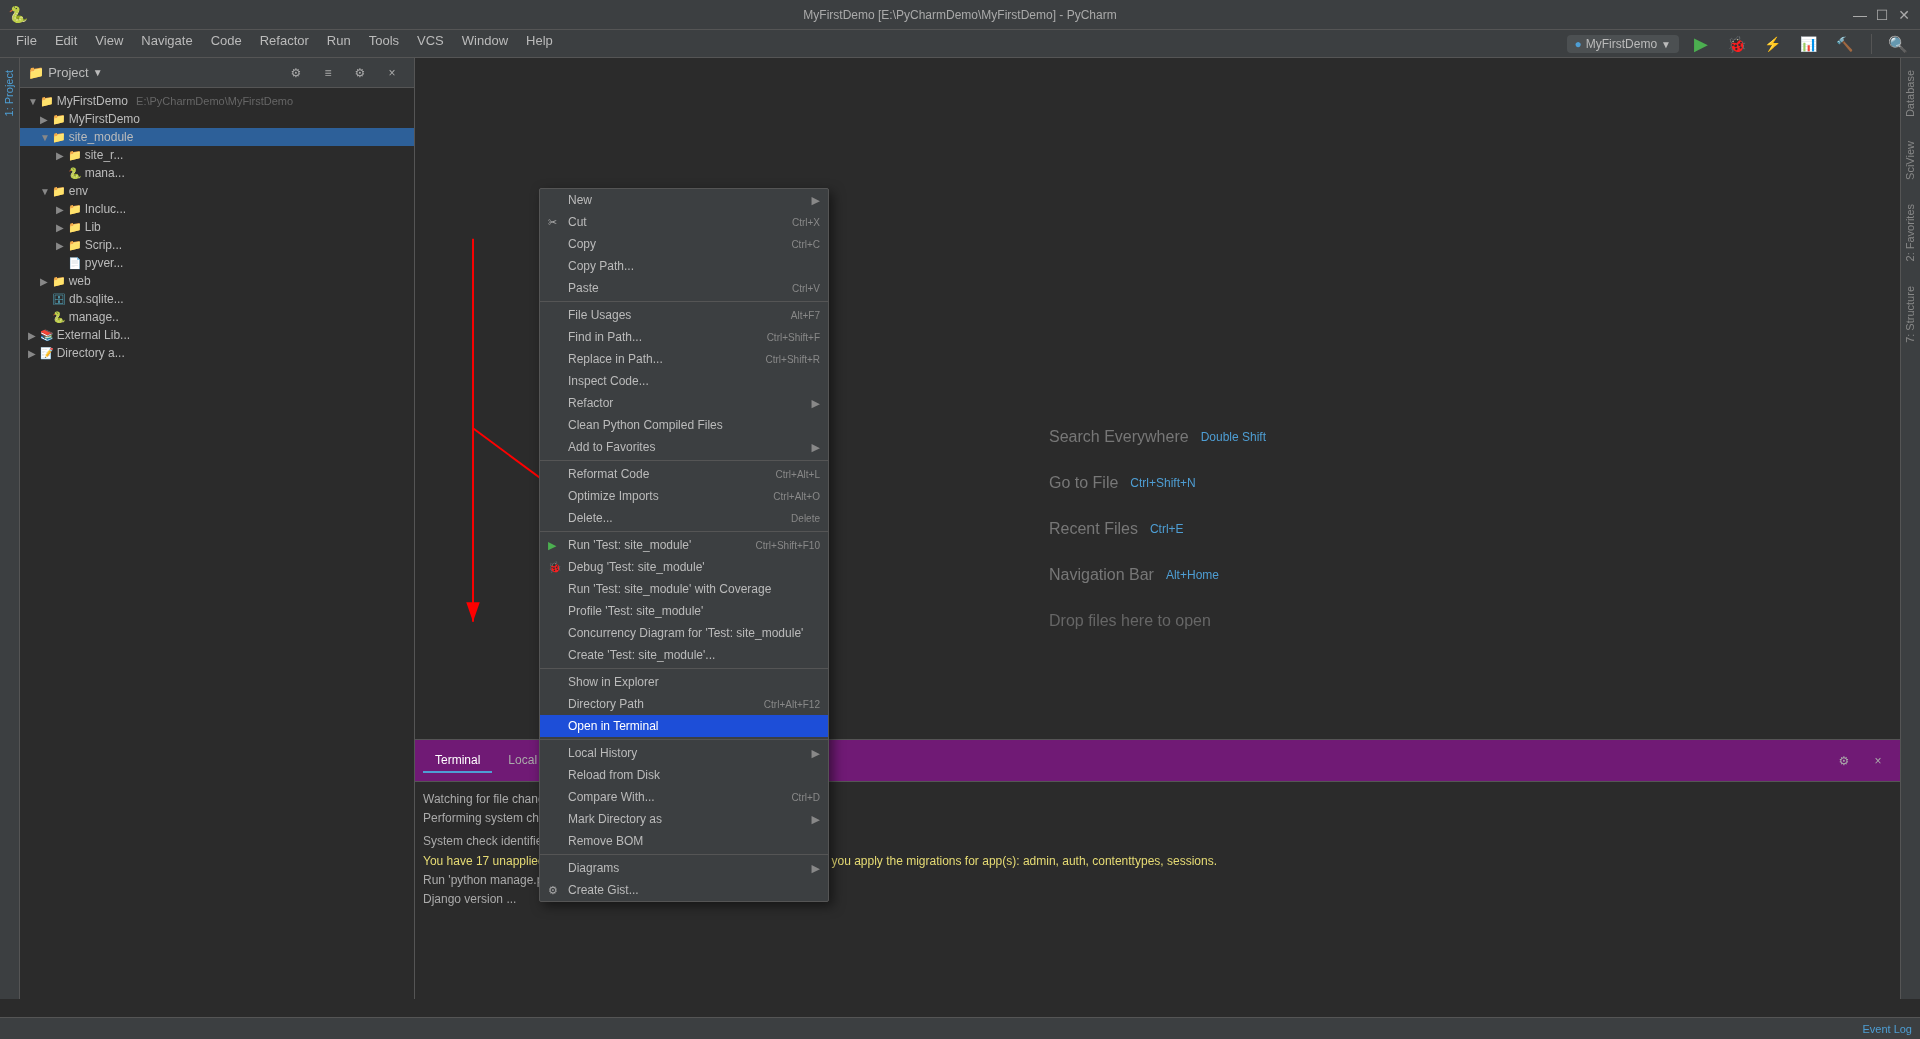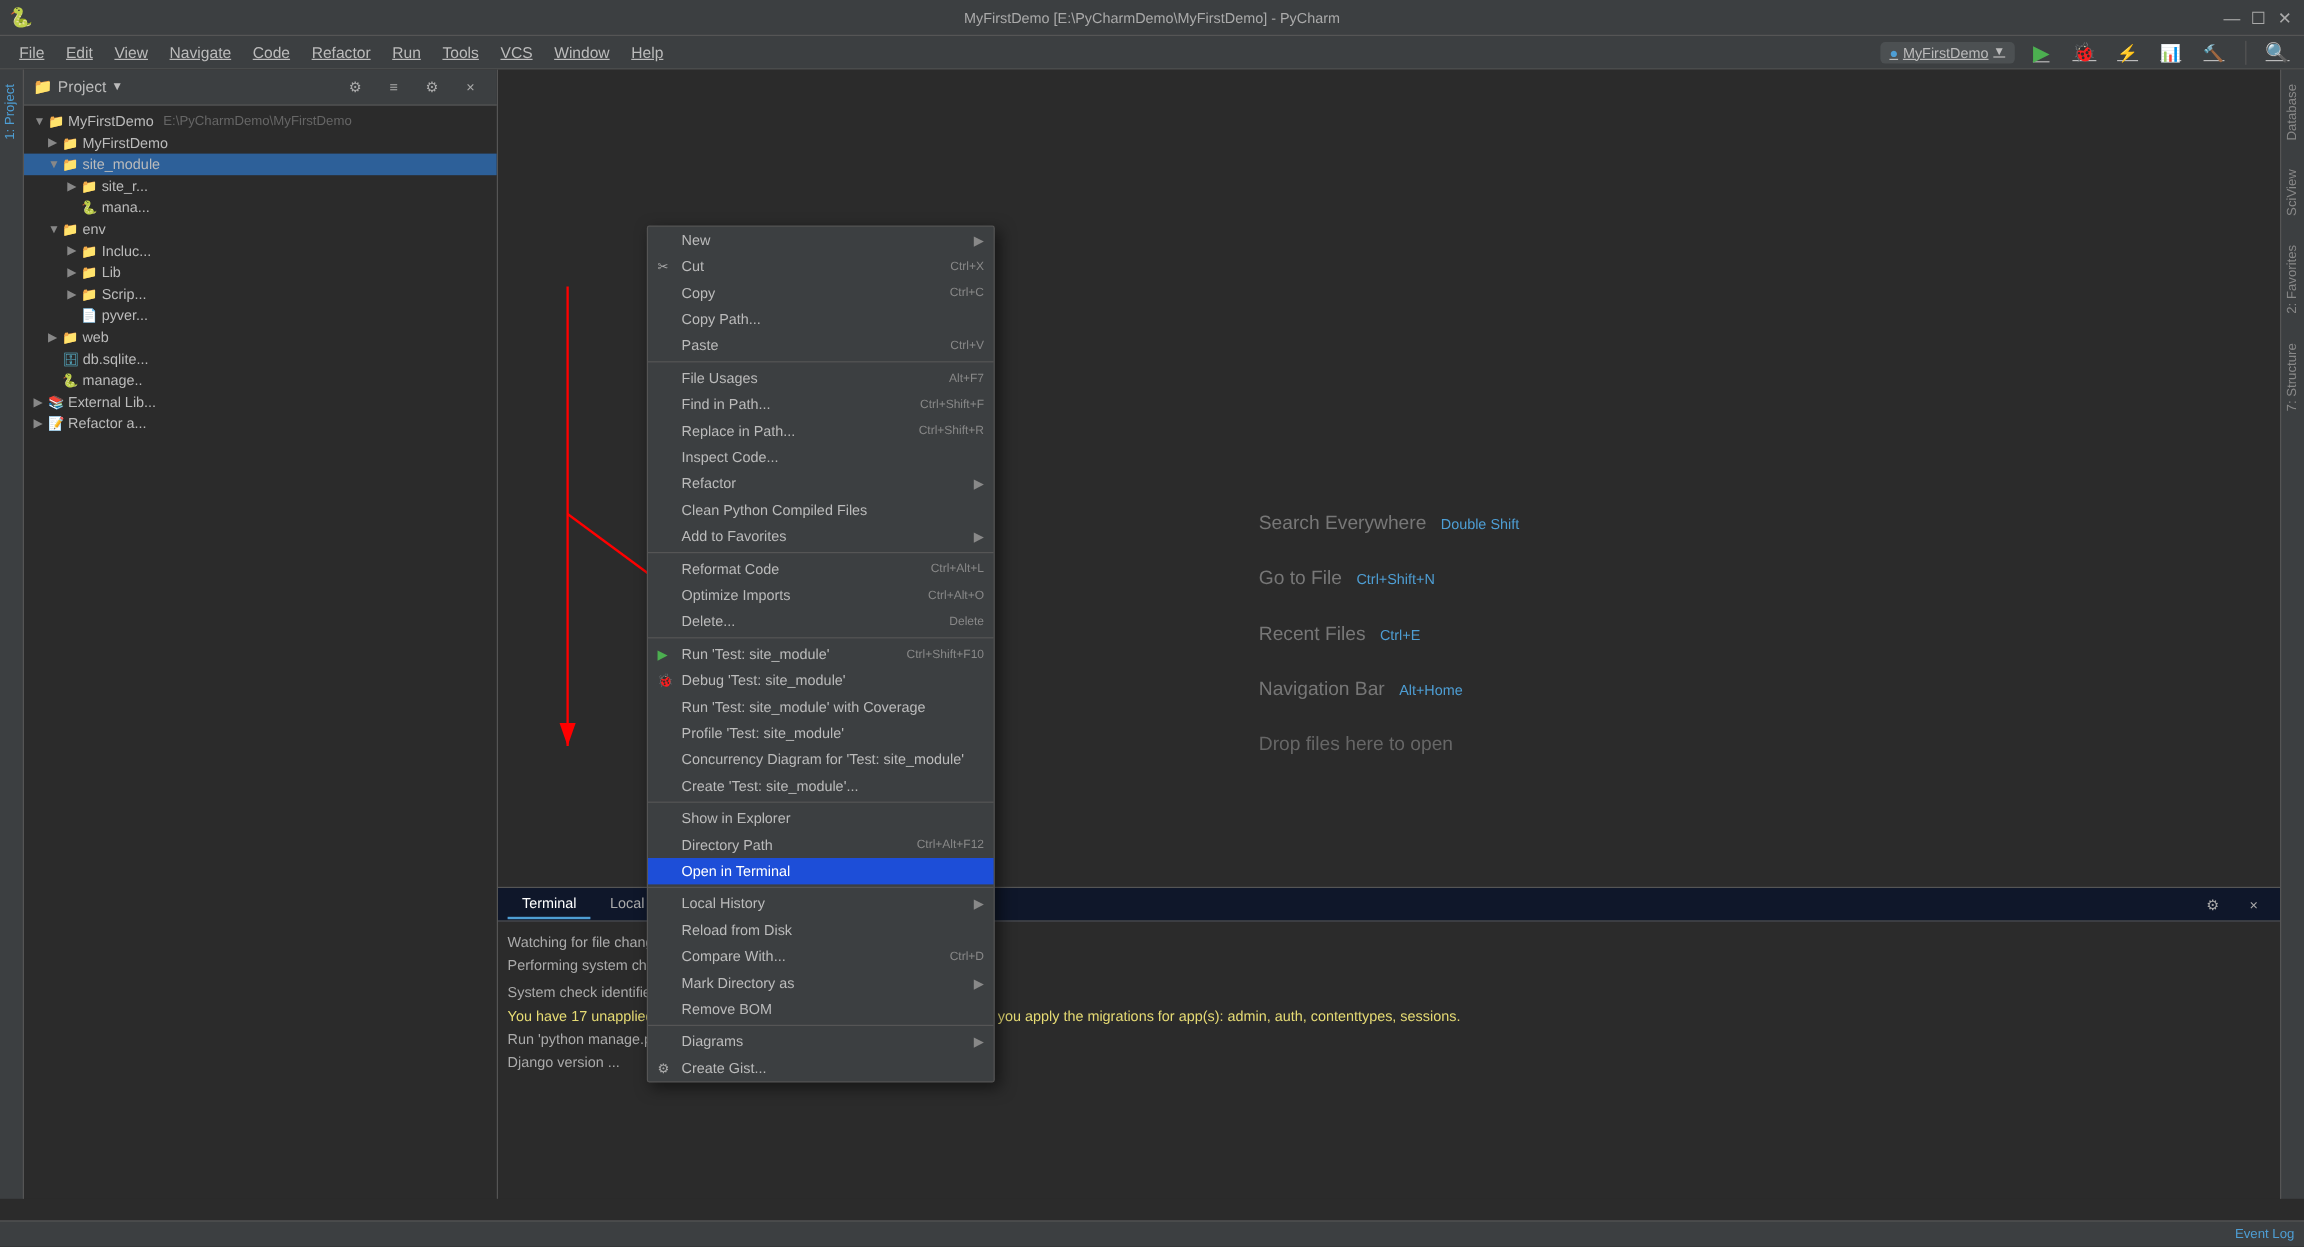--- a/index.html
+++ b/index.html
@@ -52,25 +52,24 @@
       color: #aaa;
       cursor: pointer;
       font-size: 14px;
     }
 
     
     .menu-bar {
       height: 28px;
       background: #3c3f41;
       display: flex;
-      align-items: center;
+      align-items: flex-start;
       padding: 0 8px;
       gap: 2px;
       border-bottom: 1px solid #555;
-      text-decoration: underline;
     }
     .menu-item {
       padding: 3px 8px;
       color: #bbb;
       font-size: 13px;
       cursor: pointer;
       border-radius: 3px;
     }
     .toolbar-btn {
       width: 28px;
@@ -244,22 +243,22 @@
     
     .right-sidebar {
       width: 20px;
       background: #3c3f41;
       border-left: 1px solid #555;
       display: flex;
       flex-direction: column;
       align-items: center;
     }
     .bottom-tabs {
-      height: 28px;
-      background: #0f172a;
+      height: 42px;
+      background: #701a75;
       display: flex;
       align-items: center;
       padding: 0 8px;
       gap: 4px;
       border-bottom: 1px solid #555;
     }
     .bottom-tab {
       padding: 4px 12px;
       color: #aaa;
       font-size: 12px;
@@ -466,21 +465,21 @@
       <div class="tree-item">
         <span class="tree-indent" style="width:4px;"></span>
         <span class="tree-arrow">▶</span>
         <span class="folder-icon" style="color:#aaa;">📚</span>
         <span>External Lib...</span>
       </div>
       <div class="tree-item">
         <span class="tree-indent" style="width:4px;"></span>
         <span class="tree-arrow">▶</span>
         <span class="folder-icon" style="color:#aaa;">📝</span>
-        <span>Refactor a...</span>
+        <span>Directory a...</span>
       </div>
     </div>
   </div>
 
   <div class="editor-area">
 
     <div class="editor-center">
       <div class="editor-hint">
         <span class="hint-label">Search Everywhere</span>
         <span class="hint-key">Double Shift</span>

